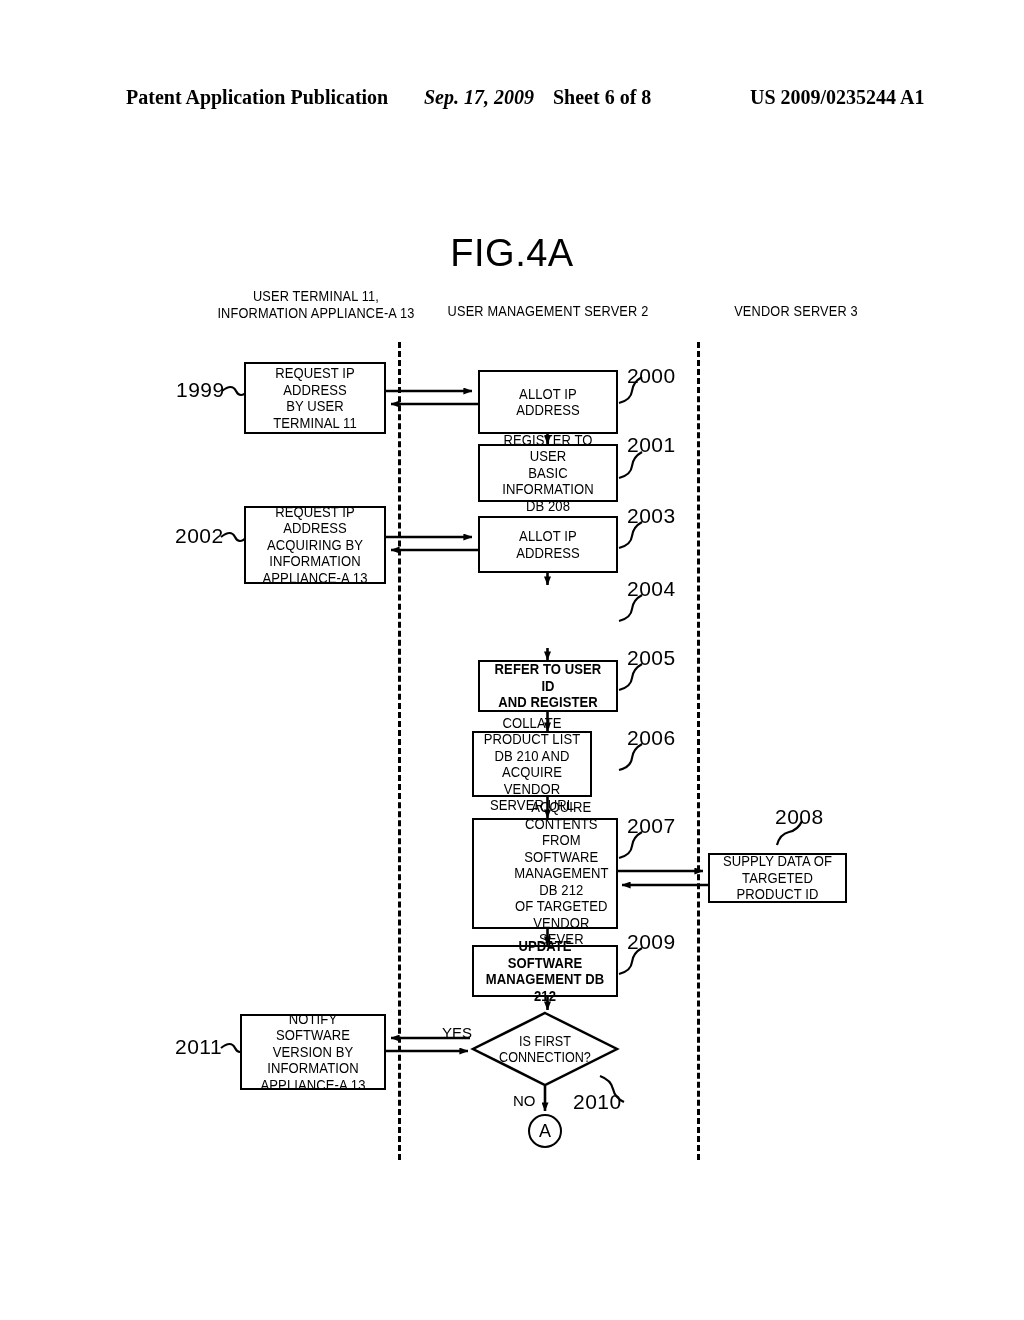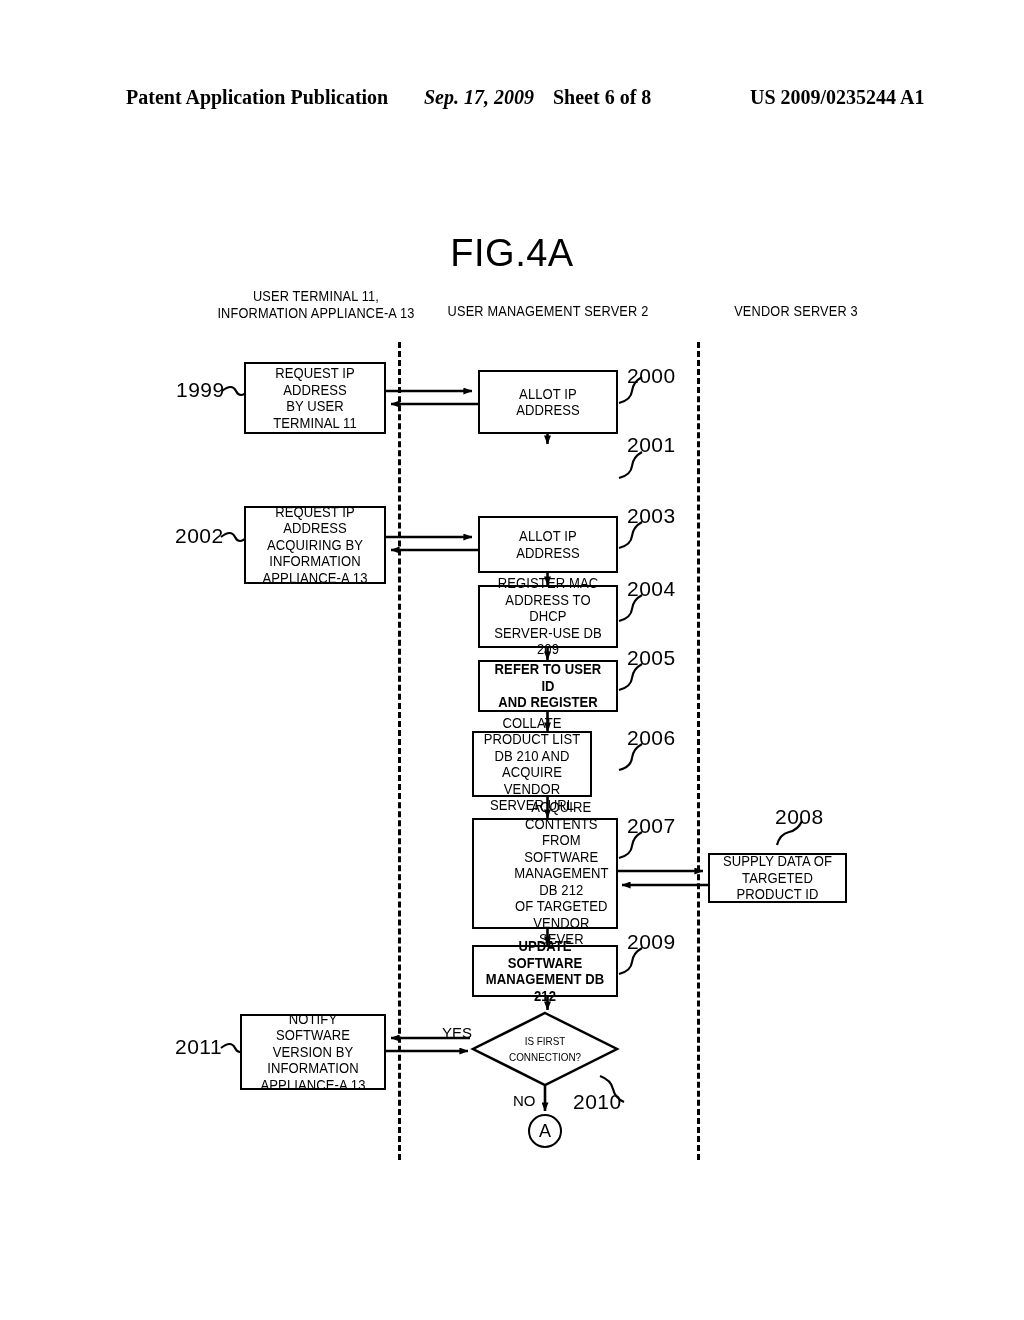--- a/index.html
+++ b/index.html
@@ -100,21 +100,21 @@
   }
   .diamond-wrap svg { position: absolute; left: 0; top: 0; overflow: visible; }
   .diamond-label {
     position: absolute;
     left: 0; top: 0;
     width: 100%; height: 100%;
     display: flex;
     align-items: center;
     justify-content: center;
     text-align: center;
-    font-size: 11px;
+    font-size: 14px;
     line-height: 16.5px;
     font-family: "Liberation Sans Narrow", "Liberation Sans", sans-serif;
     white-space: pre-line;
     pointer-events: none;
   }
   .diamond-label > span { transform: scaleX(0.9); display: block; }
 
   
   .conn-circle {
     position: absolute;
@@ -236,37 +236,37 @@
 
   <div class="node" style="left:244px;  top:362px;  width:142px; height:72px;">
     <span>REQUEST IP ADDRESS
 BY USER TERMINAL 11</span>
   </div>
 
   <div class="node" style="left:478px;  top:370px;  width:140px; height:64px;">
     <span>ALLOT IP ADDRESS</span>
   </div>
 
+  <div class="node" style="left:478px;  top:444px;  width:140px; height:58px;">
+    <span>REGISTER TO USER
+BASIC INFORMATION
+DB 208</span>
+  </div>
 
   <div class="node" style="left:244px;  top:506px;  width:142px; height:78px;">
     <span>REQUEST IP ADDRESS
 ACQUIRING BY
 INFORMATION
 APPLIANCE-A 13</span>
   </div>
 
   <div class="node" style="left:478px;  top:516px;  width:140px; height:57px;">
     <span>ALLOT IP ADDRESS</span>
   </div>
 
-  <div class="node" style="left:478px;  top:585px;  width:140px; height:63px;">
-    <span>REGISTER MAC
-ADDRESS TO DHCP
-SERVER-USE DB 209</span>
-  </div>
 
   <div class="node" style="left:478px;  top:660px;  width:140px; height:52px;font-weight:bold;">
     <span>REFER TO USER ID
 AND REGISTER</span>
   </div>
 
   <div class="node" style="left:472px;  top:731px;  width:120px; height:66px;">
     <span>COLLATE PRODUCT LIST
 DB 210 AND ACQUIRE
 VENDOR SERVER URL</span>

